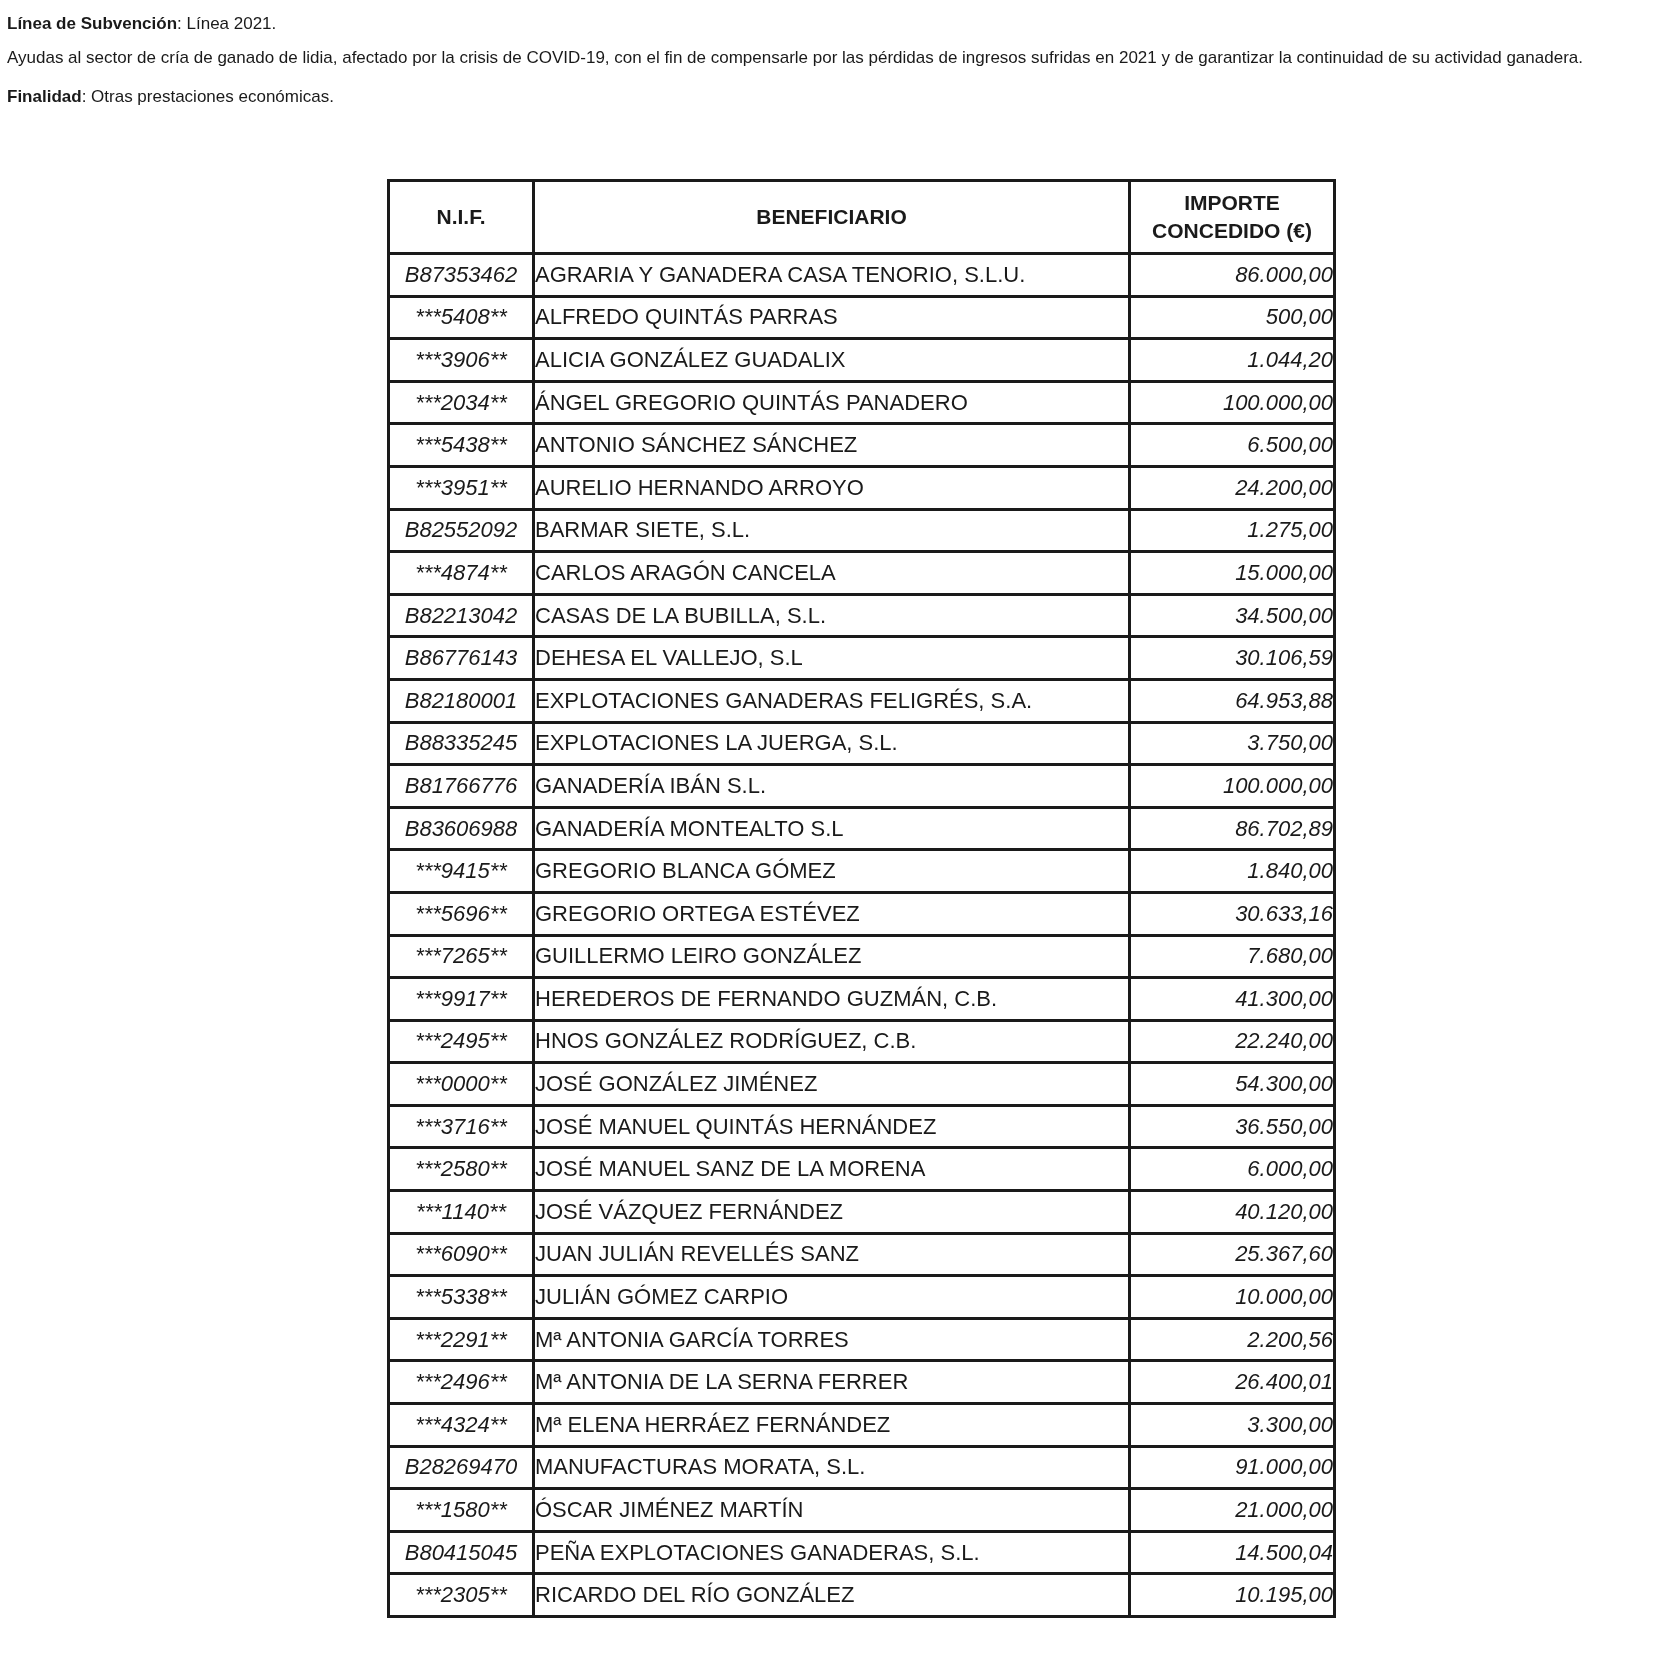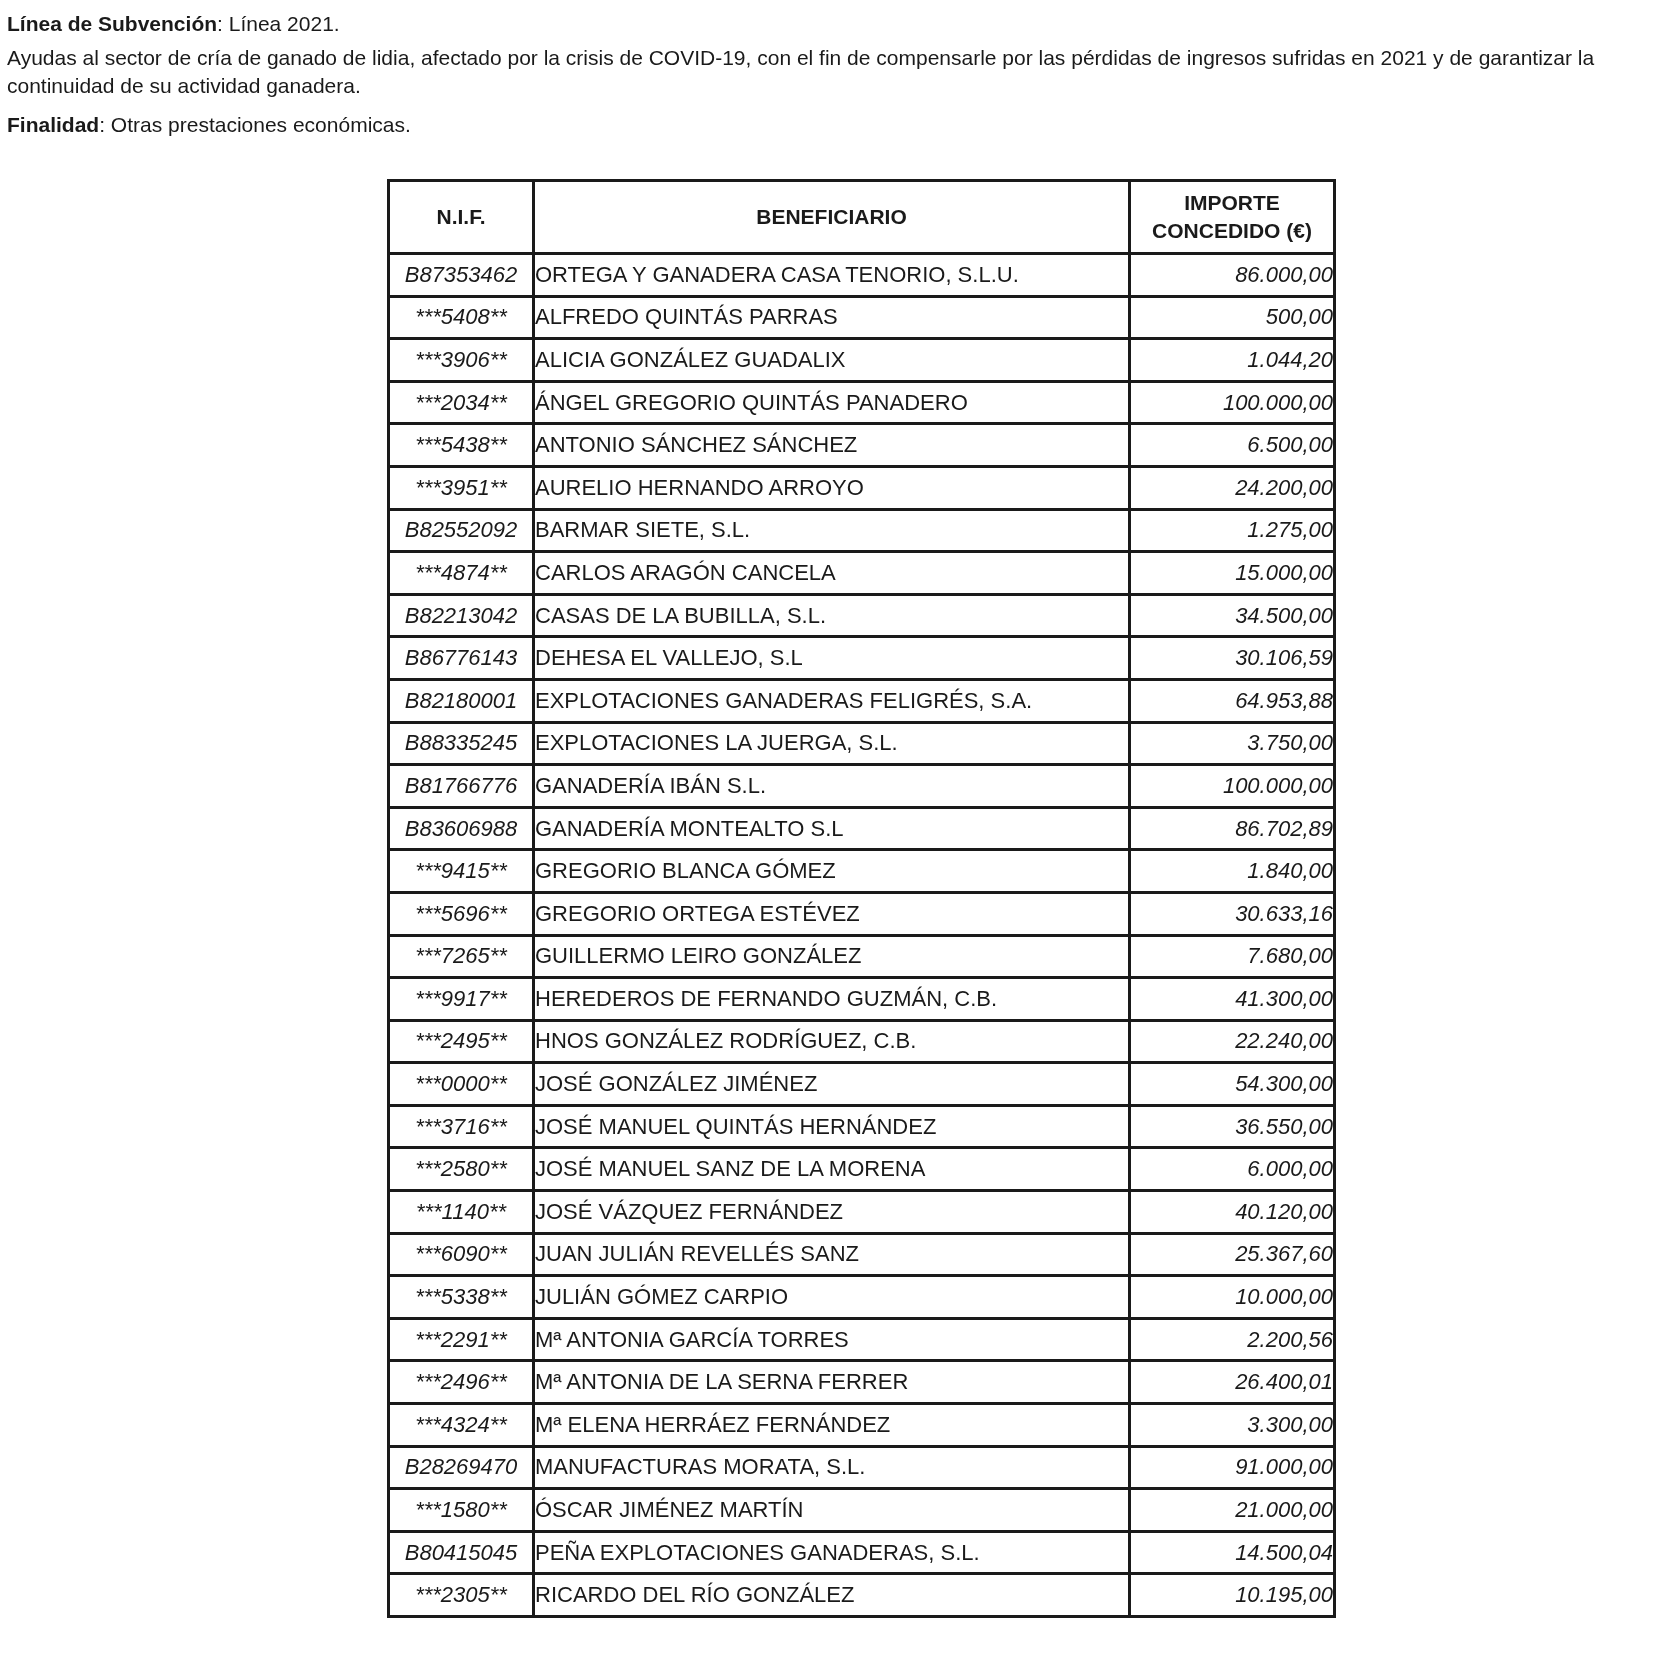--- a/index.html
+++ b/index.html
@@ -1,21 +1,21 @@
 <!DOCTYPE html>
 <html><head>
 <meta charset="utf-8">
 <style>
   html, body { margin: 0; padding: 0; background: #ffffff; }
   body {
     width: 1668px; height: 1676px; position: relative; overflow: hidden;
     font-family: "Liberation Sans", "DejaVu Sans", sans-serif;
     color: #1a1a1a;
   }
-  .intro { position: absolute; left: 7px; top: 10px; width: 1655px; font-size: 21px; line-height: 28px; }
+  .intro { position: absolute; left: 7px; top: 10px; width: 1655px; font-size: 17px; line-height: 28px; }
   .intro p { margin: 0; }
   .intro .line1 { margin-bottom: 6px; }
   .intro .para { margin-bottom: 11px; }
   .intro b { font-weight: bold; }
   table.grants {
     position: absolute; left: 360px; top: 179px;
     border-collapse: collapse; table-layout: fixed; width: 946px;
     font-size: 22px;
     margin-left: 27px;
   }
@@ -51,21 +51,21 @@
   <thead>
     <tr>
       <th>N.I.F.</th>
       <th>BENEFICIARIO</th>
       <th><span>IMPORTE</span><br><span>CONCEDIDO (€)</span></th>
     </tr>
   </thead>
   <tbody id="rows">
       <tr>
         <td class="nif">B87353462</td>
-        <td class="name">ORTEGA Y GANADERA CASA TENORIO, S.L.U.</td>
+        <td class="name">AGRARIA Y GANADERA CASA TENORIO, S.L.U.</td>
         <td class="amt">86.000,00</td>
       </tr>
       <tr>
         <td class="nif">***5408**</td>
         <td class="name">ALFREDO QUINTÁS PARRAS</td>
         <td class="amt">500,00</td>
       </tr>
       <tr>
         <td class="nif">***3906**</td>
         <td class="name">ALICIA GONZÁLEZ GUADALIX</td>

